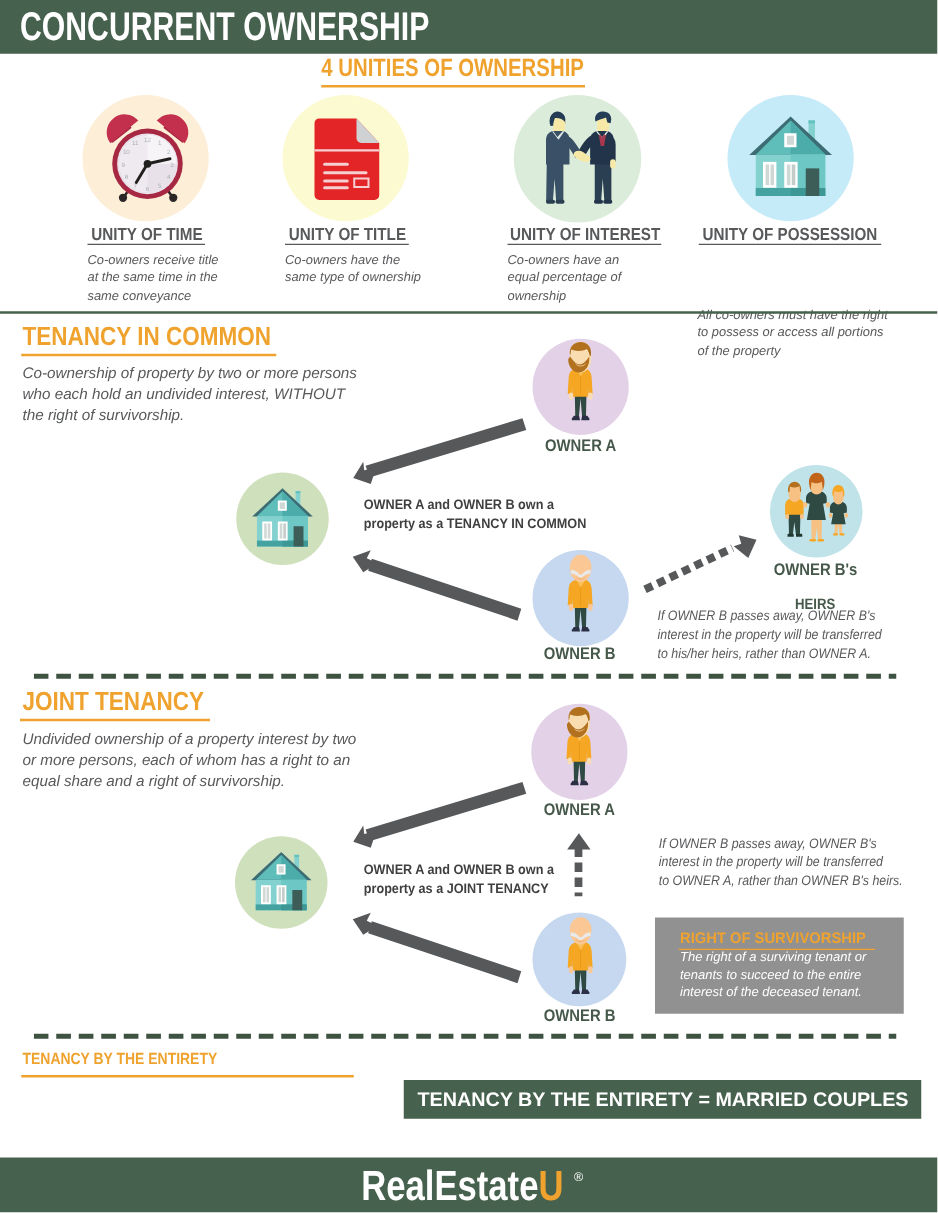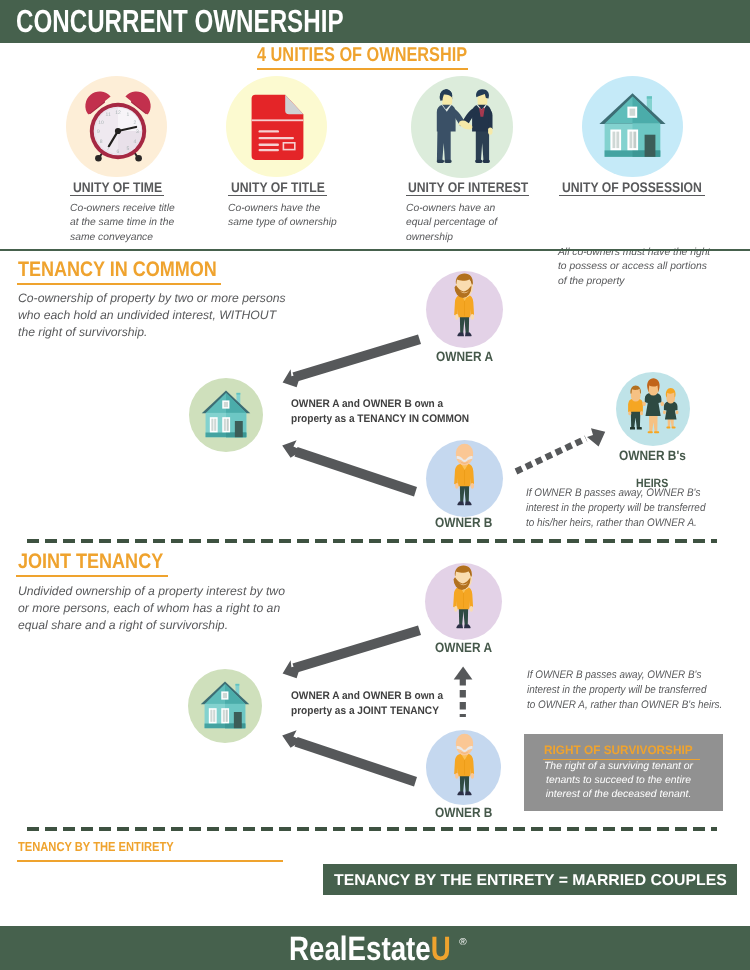--- a/index.html
+++ b/index.html
@@ -35,21 +35,21 @@
   .note div span{display:inline-block;transform:scaleX(.92);transform-origin:0 50%;}
   .note-it{position:absolute;font-style:italic;color:#58595b;}
   .note-it div{white-space:nowrap;}
   .note-it div span{display:inline-block;transform:scaleX(.90);transform-origin:0 50%;}
 
   .pname{position:absolute;font-weight:bold;color:#45584a;white-space:nowrap;}
 
   .gbox{position:absolute;background:#919191;}
   .gbox-title{position:absolute;font-weight:bold;color:#efa32e;white-space:nowrap;}
   .gbox-title .ul{border-bottom:1.5px solid #efa32e;}
-  .gbox-text{position:absolute;font-style:italic;color:#fff;text-align:center;}
+  .gbox-text{position:absolute;font-style:italic;color:#fff;}
   .gbox-text div{white-space:nowrap;}
 
   .banner{position:absolute;background:#46614d;color:#fff;font-weight:bold;}
 
   .footer{position:absolute;left:0;top:926px;width:750px;height:44px;background:#46614d;}
   .brand{position:absolute;top:929px;left:289px;font-size:33.8px;font-weight:bold;color:#fff;line-height:33px;white-space:nowrap;}
   .brand .nar{display:inline-block;transform:scaleX(.82);transform-origin:0 50%;}
   .brand .u{color:#efa32e;}
   .brand .reg{font-size:10px;vertical-align:super;font-weight:normal;position:relative;left:-27px;top:-3px;}
 

